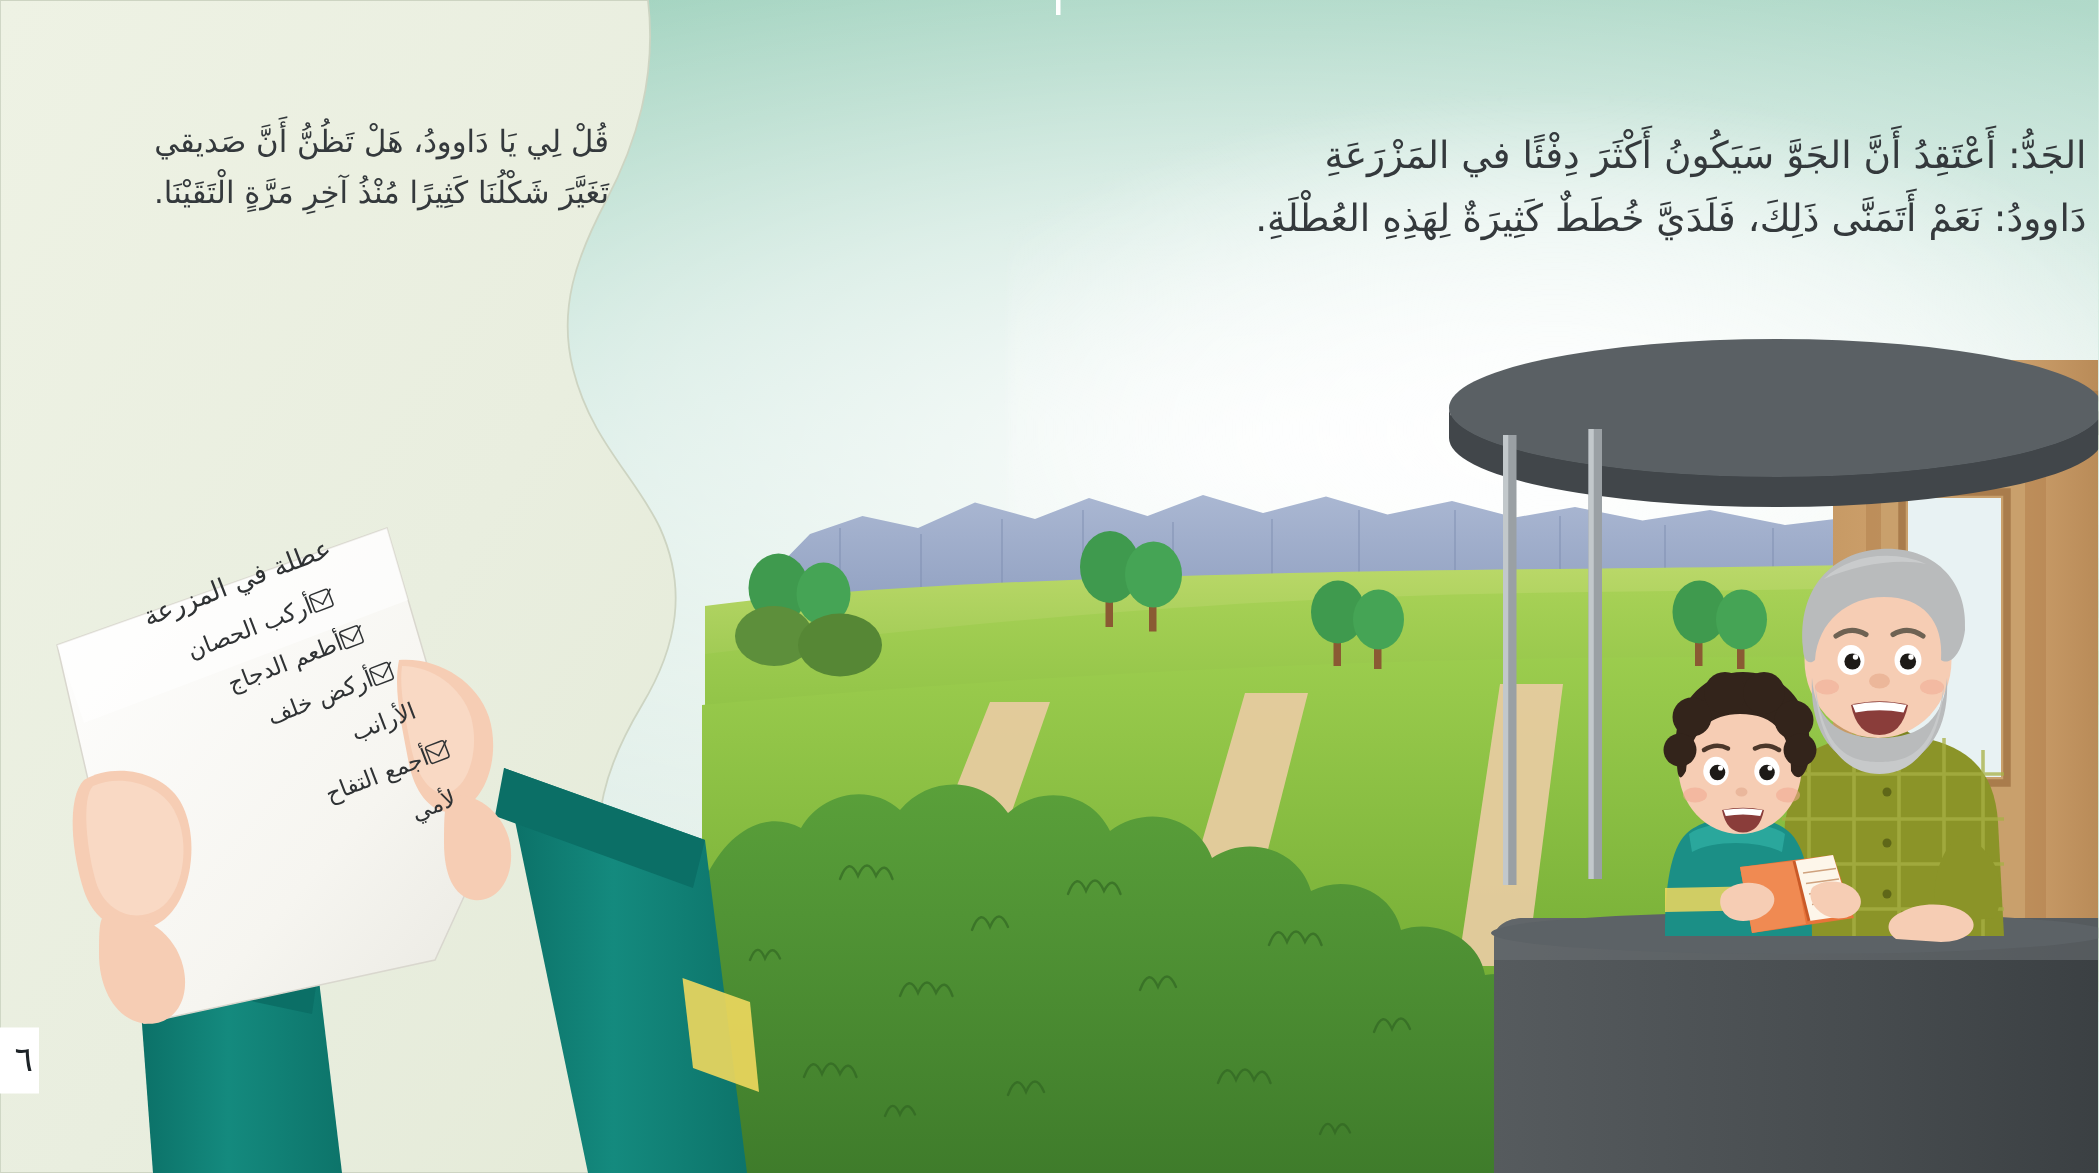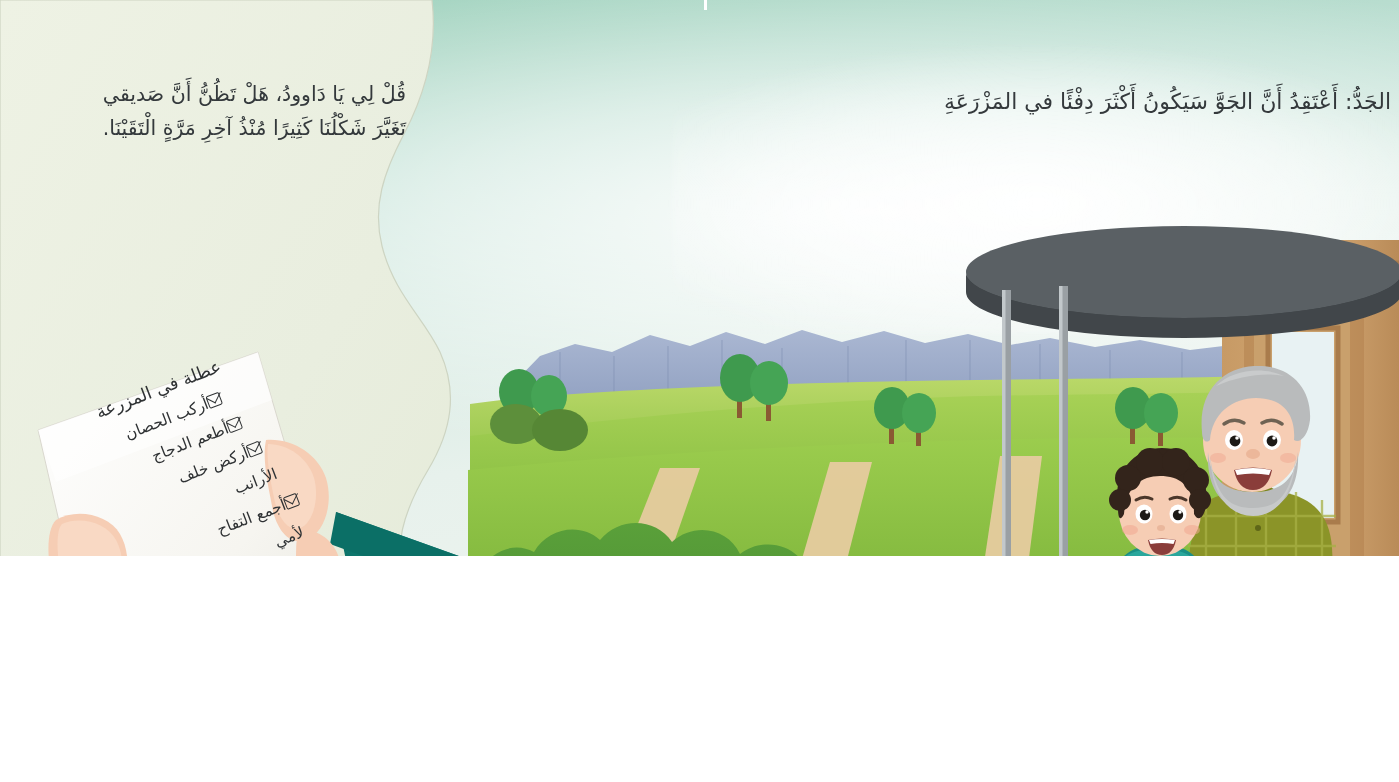--- a/index.html
+++ b/index.html
@@ -1,21 +1,21 @@
 <!DOCTYPE html>
 <html lang="ar"><head>
 <meta charset="utf-8">
 <title>Arabic Storybook Spread — Farm Holiday</title>
 <style>
   html,body{margin:0;padding:0;background:#ffffff;}
   body{font-family:"DejaVu Sans","Liberation Sans",sans-serif;}
 
   .page{
     position:relative;
-    width:1399px;height:556px;
+    width:1399px;height:782px;
     overflow:hidden;
     background:#9ed2bb;
     user-select:none;
   }
 
   
   .sky{
     position:absolute;inset:0;
     background:
       radial-gradient(120% 80% at 62% 38%, rgba(255,255,255,.92) 0%, rgba(255,255,255,.55) 26%, rgba(255,255,255,0) 56%),
@@ -47,21 +47,21 @@
     line-height:1.62;
     letter-spacing:.2px;
   }
   .txt-left{
     left:0;top:78px;width:400px;
     font-size:20.5px;
     padding-left:6px;
   }
   .txt-right{
     right:8px;top:84px;width:580px;
-    font-size:22px;
+    font-size:25px;
   }
   .txt p{margin:0 0 1px 0;white-space:nowrap;}
   .txt-left p{white-space:normal;}
 
   
   .paper-wrap{
     position:absolute;left:18px;top:352px;width:330px;height:330px;
   }
   .paper-text{
     position:absolute;left:0;top:0;width:330px;height:330px;
@@ -404,20 +404,21 @@
     </svg>
   </div>
 
   <div class="txt txt-left">
     <p>قُلْ لِي يَا دَاوودُ، هَلْ تَظُنُّ أَنَّ صَديقي</p>
     <p>تَغَيَّرَ شَكْلُنَا كَثِيرًا مُنْذُ آخِرِ مَرَّةٍ الْتَقَيْنَا.</p>
   </div>
 
   <div class="txt txt-right">
     <p>الجَدُّ: أَعْتَقِدُ أَنَّ الجَوَّ سَيَكُونُ أَكْثَرَ دِفْئًا في المَزْرَعَةِ</p>
+    <p>دَاوودُ: نَعَمْ أَتَمَنَّى ذَلِكَ، فَلَدَيَّ خُطَطٌ كَثِيرَةٌ لِهَذِهِ العُطْلَةِ.</p>
   </div>
 
   <div class="scene" style="pointer-events:none;">
     <svg viewBox="0 0 1399 782" preserveAspectRatio="none" aria-hidden="true">
       <defs>
         <linearGradient id="gSleeve" x1="0" y1="0" x2="1" y2="0">
           <stop offset="0%" stop-color="#0b6f66"></stop>
           <stop offset="45%" stop-color="#148a7e"></stop>
           <stop offset="100%" stop-color="#0d746a"></stop>
         </linearGradient>

